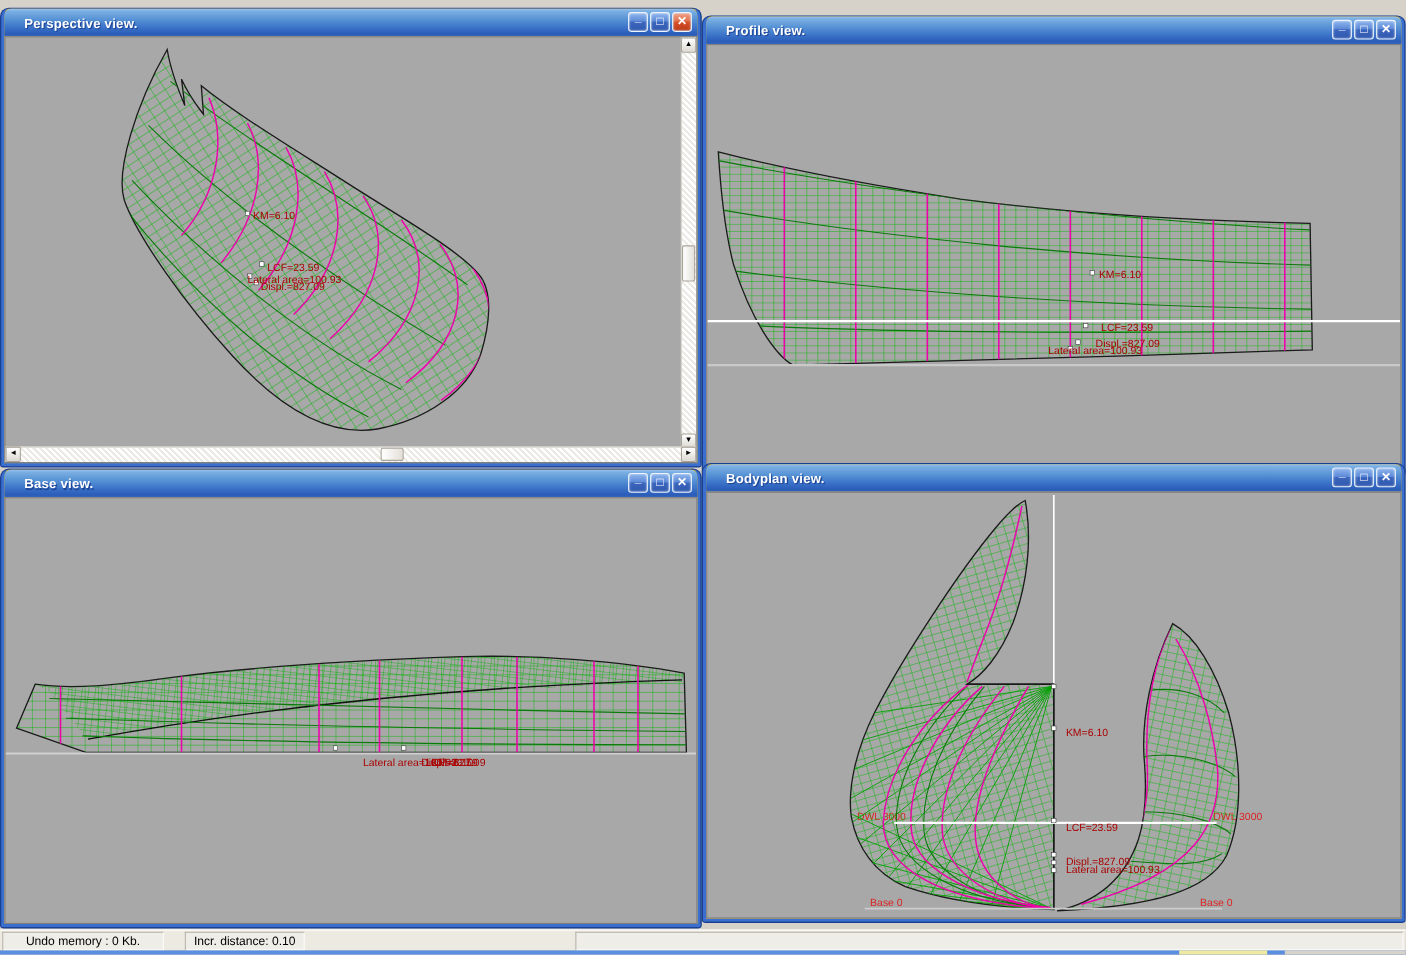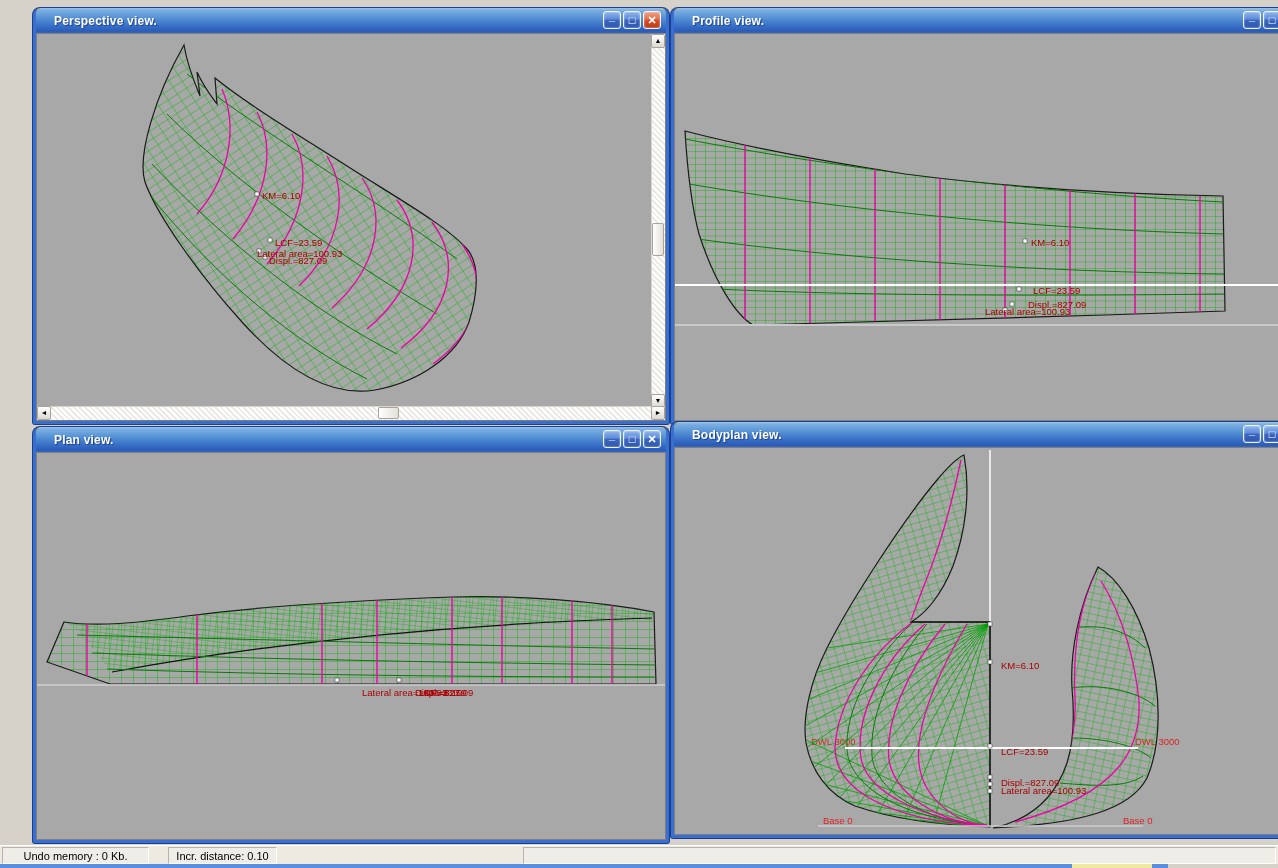--- a/index.html
+++ b/index.html
@@ -3,21 +3,21 @@
 <meta charset="utf-8">
 <style>
   * { margin:0; padding:0; box-sizing:border-box; }
   html,body { width:1278px; height:868px; overflow:hidden;
     font-family:"Liberation Sans", sans-serif; background:#cfcbc3; }
   .stage { position:relative; width:1278px; height:868px; background:#d6d2ca; }
 
   
   .win { position:absolute; border:3px solid #3a6fd0; border-top:none;
          border-radius:7px 7px 2px 2px; background:#eab308;
-         box-shadow:0 0 0 1px #1b3f8f;margin-left:32px; }
+         box-shadow:0 0 0 1px #1b3f8f; }
   .titlebar { position:relative; height:25px; border-radius:6px 6px 0 0;
     background:linear-gradient(to bottom,#9cc3ea 0%,#7cb0e3 8%,#5591d4 40%,#3a71c8 70%,#2a5cb8 92%,#3567c0 100%);
     display:flex; align-items:center; }
   .titlebar .title { color:#fff; font-size:12px; font-weight:bold; padding-left:18px;
     text-shadow:1px 1px 1px #1b3f8f; letter-spacing:.2px; }
   .winbtns { position:absolute; right:5px; top:3px; display:flex; gap:2px; }
   .wbtn { width:18px; height:18px; border:1px solid #eef4fc; border-radius:3px;
     background:linear-gradient(to bottom,#8fb5ec 0%,#5d8ad8 45%,#3c66bd 50%,#2f57ae 100%);
     color:#fff; font-size:11px; font-weight:bold; line-height:16px; text-align:center;
     cursor:pointer; box-shadow:inset 0 0 2px rgba(255,255,255,.7); }
@@ -107,21 +107,21 @@
         <div class="sbtn" style="bottom:0; left:-1px;"><span>▼</span></div>
       </div>
       <div class="sb sb-h">
         <div class="sbtn" style="left:0; top:-1px;"><span>◄</span></div>
         <div class="sthumb" style="top:0; left:341px; width:21px; height:12px;"></div>
         <div class="sbtn" style="right:0; top:-1px;"><span>►</span></div>
       </div>
     </div>
   </div>
 
-  <div class="win" style="left:639px; top:8px; width:638px; height:416px;">
+  <div class="win" style="left:639px; top:15px; width:638px; height:416px;">
     <div class="titlebar">
       <span class="title">Profile view.</span>
       <div class="winbtns">
         <div class="wbtn minb"><span>_</span></div>
         <div class="wbtn"><span>□</span></div>
         <div class="wbtn closeb"><span>✕</span></div>
       </div>
     </div>
     <div class="client" style="width:632px; height:388px;">
       <svg width="630" height="386" viewBox="0 0 630 386">
@@ -163,21 +163,21 @@
           <text x="358" y="260">LCF=23.59</text>
           <text x="353" y="274">Displ.=827.09</text>
           <text x="310" y="281">Lateral area=100.93</text>
         </g>
       </svg>
     </div>
   </div>
 
   <div class="win" style="left:1px; top:427px; width:636px; height:416px;">
     <div class="titlebar">
-      <span class="title">Plan view.</span>
+      <span class="title">Base view.</span>
       <div class="winbtns">
         <div class="wbtn minb"><span>_</span></div>
         <div class="wbtn"><span>□</span></div>
         <div class="wbtn closeb"><span>✕</span></div>
       </div>
     </div>
     <div class="client" style="width:630px; height:388px;">
       <svg width="628" height="386" viewBox="0 0 628 386">
         <defs>
           <pattern id="p3a" width="12" height="8" patternUnits="userSpaceOnUse">

